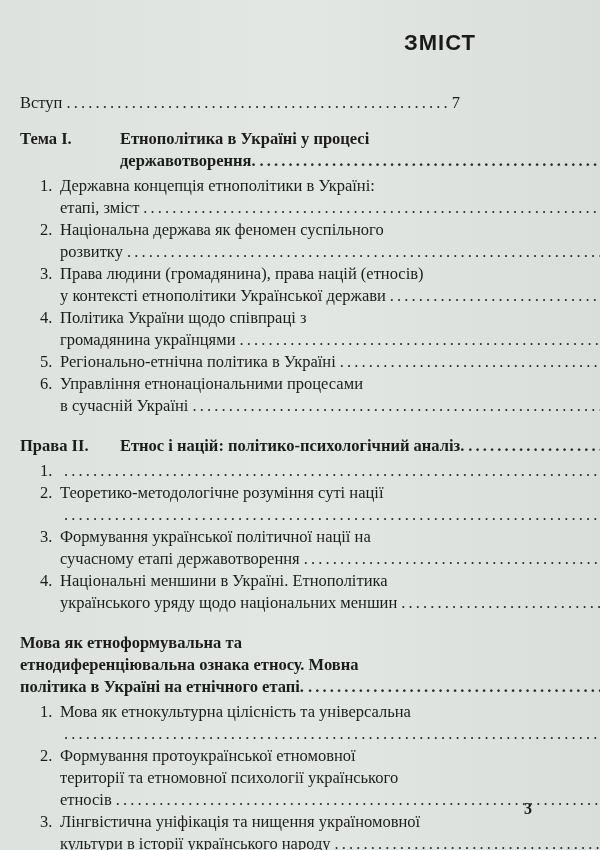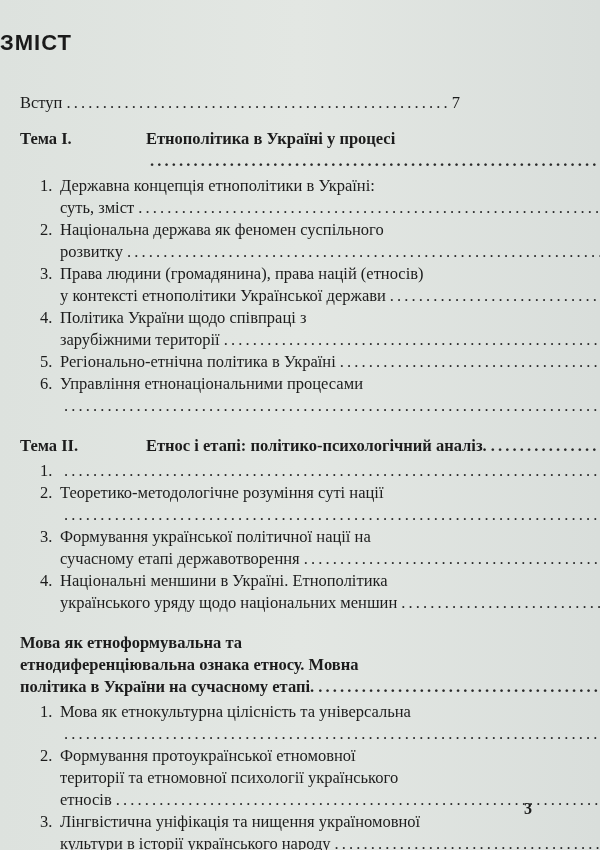--- a/index.html
+++ b/index.html
@@ -19,21 +19,21 @@
     .page {
       position: absolute;
       left: 0; top: 0;
       width: 600px; height: 850px;
     }
     .title {
       position: absolute;
       top: 30px;
       left: 0;
       width: 476px;
-      text-align: left;
+      text-align: right;
       font-family: "Liberation Sans", "DejaVu Sans", sans-serif;
       font-weight: bold;
       font-size: 22px;
       letter-spacing: 1px;
       color: #1a1a1a;
     }
     .toc {
       position: absolute;
       left: 20px;
       top: 92px;
@@ -59,21 +59,20 @@
       content: ". . . . . . . . . . . . . . . . . . . . . . . . . . . . . . . . . . . . . . . . . . . . . . . . . . . . . . . . . . . . . . . . . . . . . . . . . . . . . . . . . . .";
       letter-spacing: 0;
       word-spacing: -1px;
     }
     .row .pg { flex: 0 0 auto; }
     .intro { margin-bottom: 14px; }
     .topic {
       display: flex;
       font-weight: bold;
       margin-bottom: 3px;
-      gap: 26px;
     }
     .topic .label {
       flex: 0 0 100px;
       width: 100px;
     }
     .topic .body { flex: 1 1 auto; }
     .sub {
       display: flex;
       padding-left: 20px;
     }
@@ -103,30 +102,31 @@
       </div>
     </div>
 
     <div id="sections">
         <div class="section">
           <div class="topic">
     <div class="label">Тема I.</div>
     <div class="body">
               <div>Етнополітика в Україні у процесі</div>
               <div class="row">
+                <span class="text">державотворення.</span>
                 <span class="dots"></span>
               </div>
             </div>
   </div>
           <div class="sub">
       <div class="num">1.</div>
       <div class="body">
               <div>Державна концепція етнополітики в Україні:</div>
               <div class="row">
-                <span class="text">суть, зміст</span>
+                <span class="text">етапі, зміст</span>
                 <span class="dots"></span>
               </div>
             </div>
     </div>
           <div class="sub">
       <div class="num">2.</div>
       <div class="body">
               <div>Національна держава як феномен суспільного</div>
               <div class="row">
                 <span class="text">розвитку</span>
@@ -142,50 +142,51 @@
                 <span class="text">у контексті етнополітики Української держави</span>
                 <span class="dots"></span>
               </div>
             </div>
     </div>
           <div class="sub">
       <div class="num">4.</div>
       <div class="body">
               <div>Політика України щодо співпраці з</div>
               <div class="row">
-                <span class="text">зарубіжними території</span>
+                <span class="text">громадянина українцями</span>
                 <span class="dots"></span>
               </div>
             </div>
     </div>
           <div class="sub">
       <div class="num">5.</div>
       <div class="body">
               <div class="row">
                 <span class="text">Регіонально-етнічна політика в Україні</span>
                 <span class="dots"></span>
               </div>
             </div>
     </div>
           <div class="sub">
       <div class="num">6.</div>
       <div class="body">
               <div>Управління етнонаціональними процесами</div>
               <div class="row">
+                <span class="text">в сучасній Україні</span>
                 <span class="dots"></span>
               </div>
             </div>
     </div>
         </div>
         <div class="section">
           <div class="topic">
-    <div class="label">Тема II.</div>
+    <div class="label">Права II.</div>
     <div class="body">
               <div class="row">
-                <span class="text">Етнос і етапі: політико-психологічний аналіз.</span>
+                <span class="text">Етнос і націй: політико-психологічний аналіз.</span>
                 <span class="dots"></span>
               </div>
             </div>
   </div>
           <div class="sub">
       <div class="num">1.</div>
       <div class="body">
               <div class="row">
                 <span class="dots"></span>
               </div>
@@ -220,21 +221,21 @@
               </div>
             </div>
     </div>
         </div>
         <div class="section">
           <div class="topic">
     <div class="body">
               <div>Мова як етноформувальна та</div>
               <div>етнодиференціювальна ознака етносу. Мовна</div>
               <div class="row">
-                <span class="text">політика в України на сучасному етапі.</span>
+                <span class="text">політика в Україні на етнічного етапі.</span>
                 <span class="dots"></span>
               </div>
             </div>
   </div>
           <div class="sub">
       <div class="num">1.</div>
       <div class="body">
               <div>Мова як етнокультурна цілісність та універсальна</div>
               <div class="row">
                 <span class="dots"></span>

